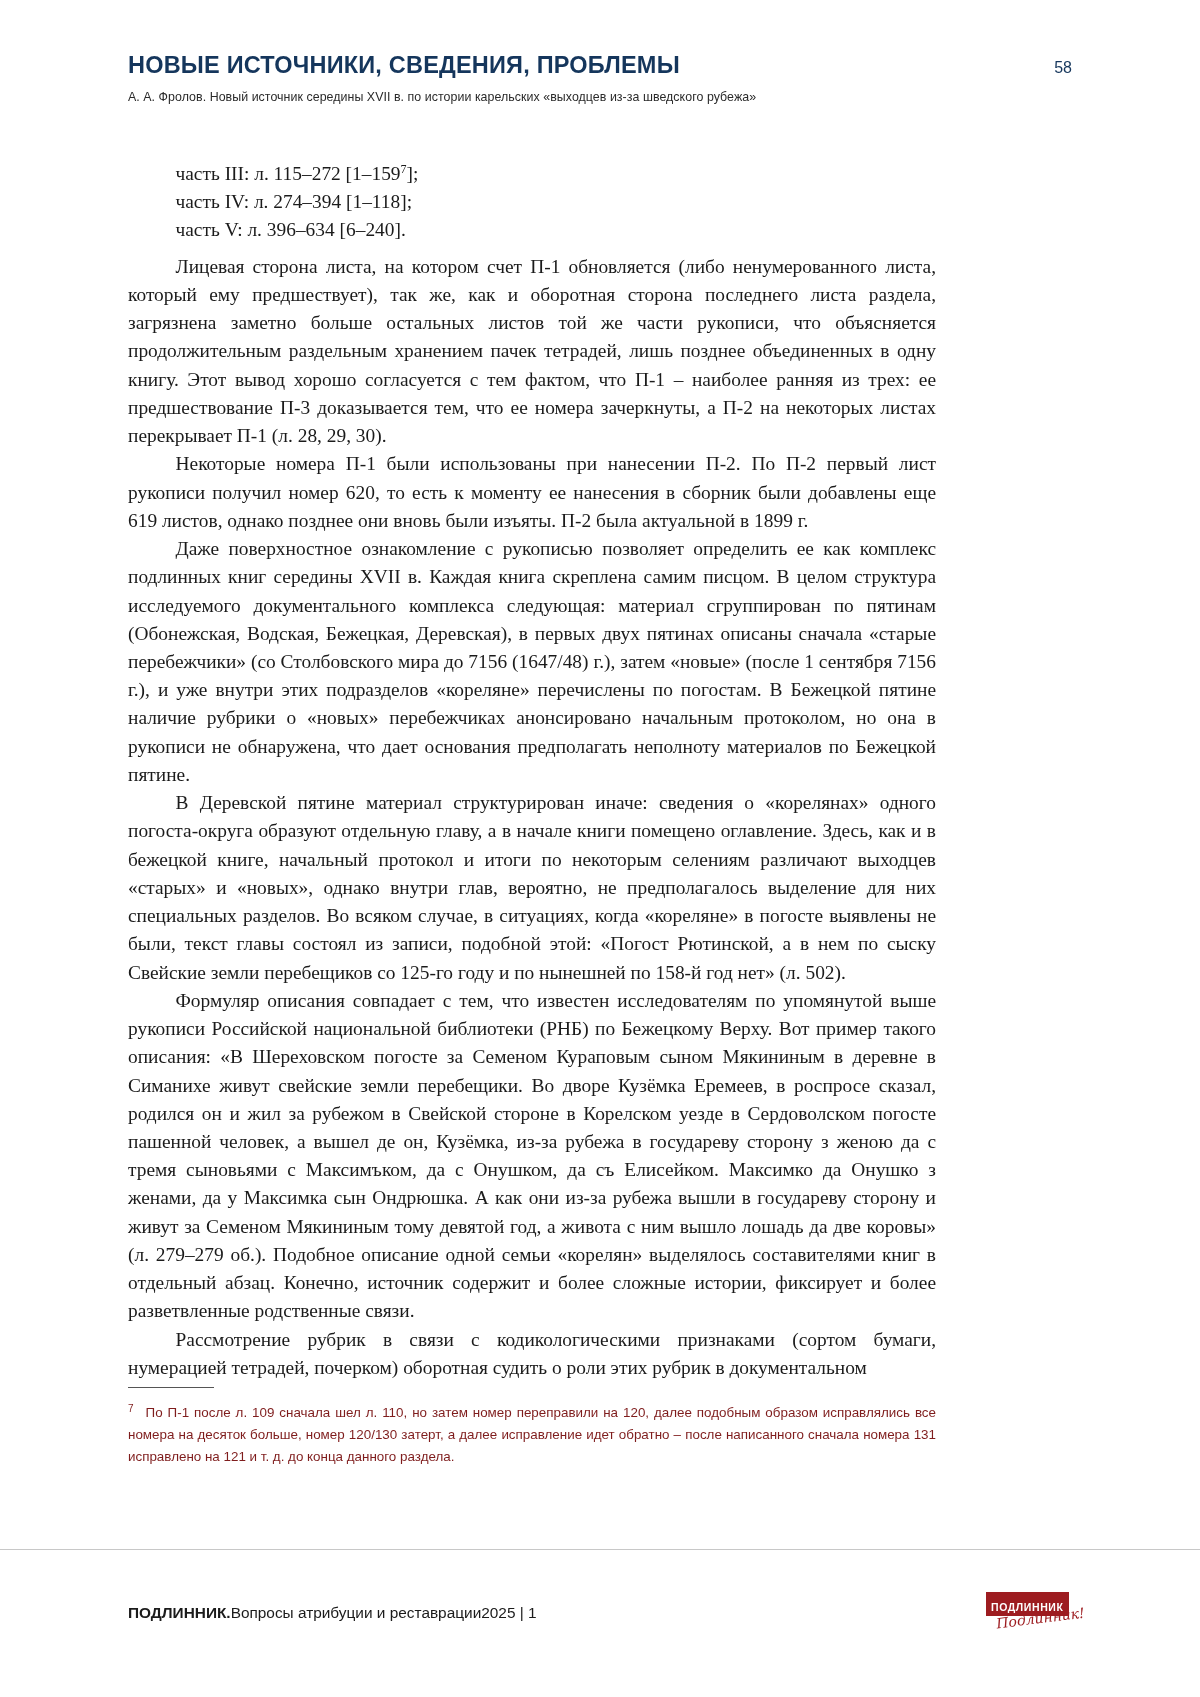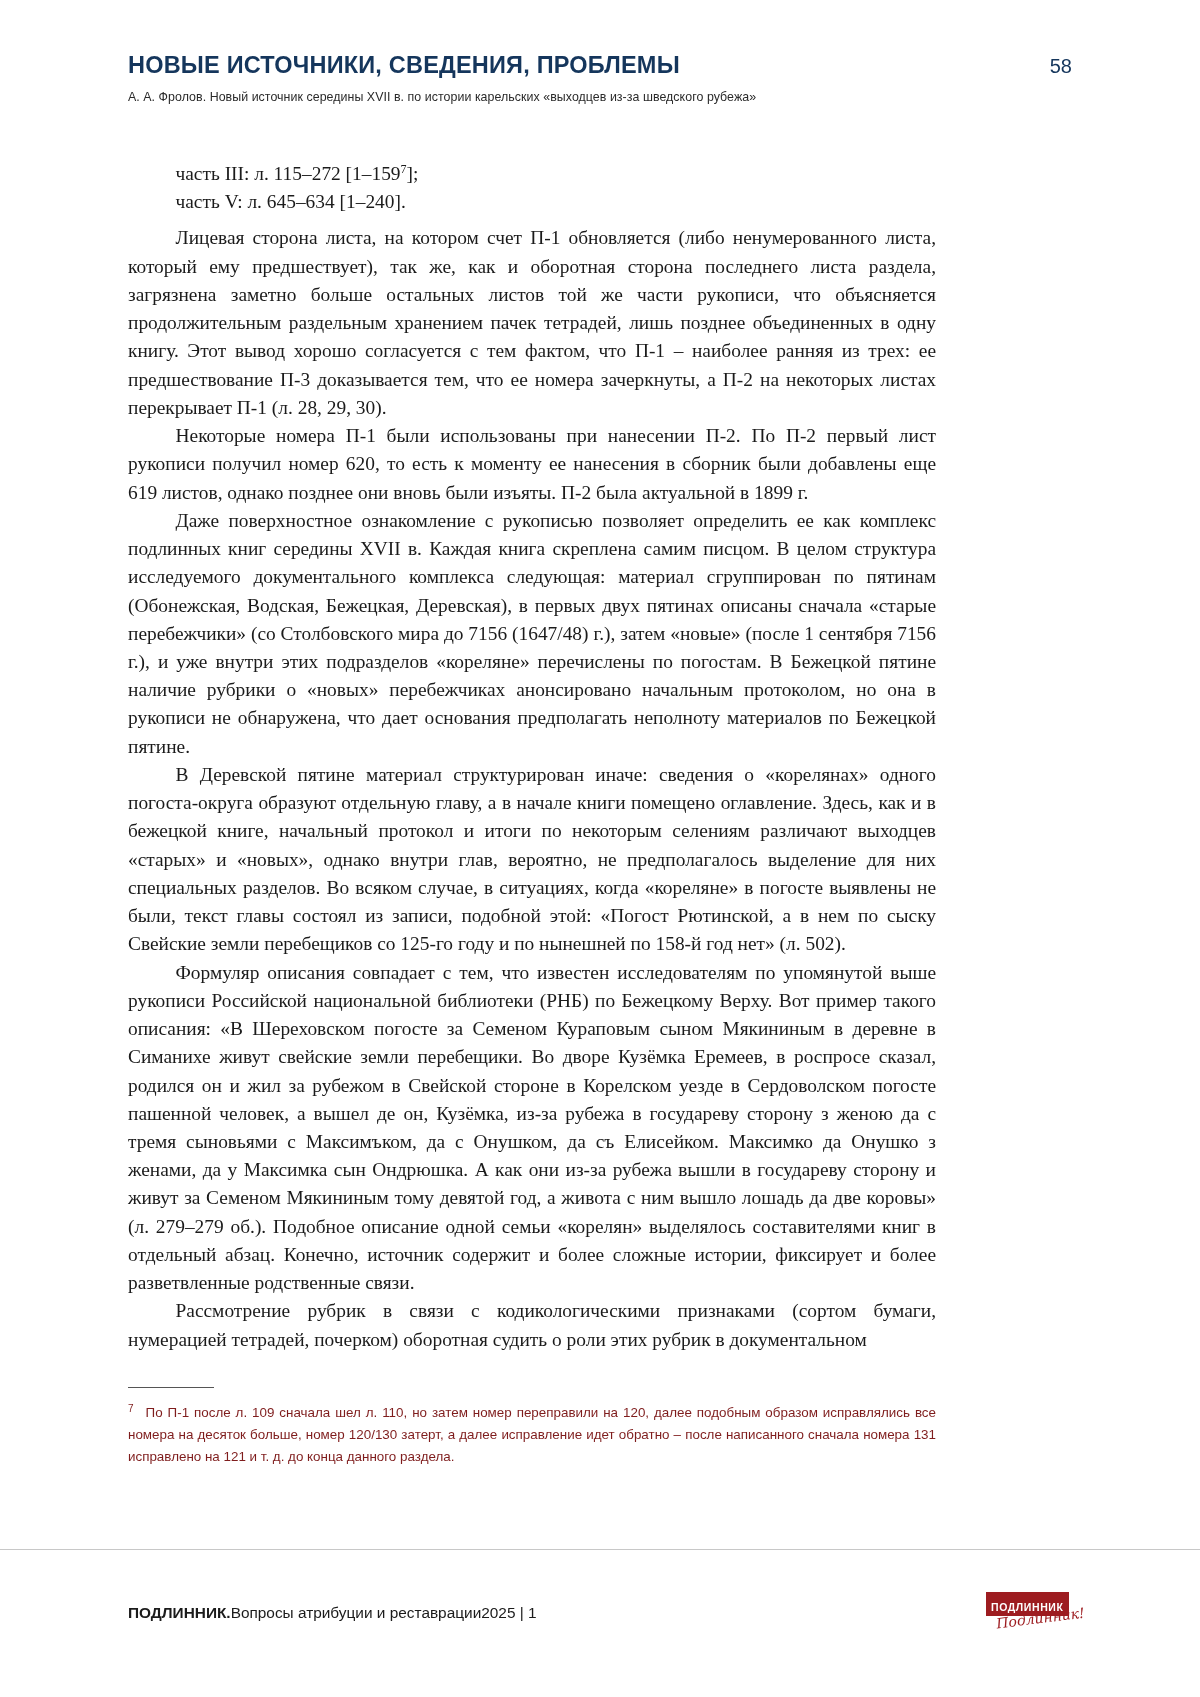--- a/index.html
+++ b/index.html
@@ -38,21 +38,21 @@
     font-family: "Liberation Sans", sans-serif;
     font-weight: bold;
     font-size: 23.5px;
     letter-spacing: 0.2px;
     color: #15365c;
     text-transform: uppercase;
     margin: 0;
   }
   .page-number {
     font-family: "Liberation Sans", sans-serif;
-    font-size: 20px;
+    font-size: 16px;
     color: #15365c;
     font-weight: normal;
   }
   .running-head {
     font-family: "Liberation Sans", sans-serif;
     font-size: 12.4px;
     color: #2a2a2a;
     margin-top: 11px;
     letter-spacing: 0.05px;
   }
@@ -184,21 +184,22 @@
       <h1 class="section-title">НОВЫЕ ИСТОЧНИКИ, СВЕДЕНИЯ, ПРОБЛЕМЫ</h1>
       <span class="page-number">58</span>
     </div>
     <div class="running-head">А. А. Фролов. Новый источник середины XVII в. по истории карельских «выходцев из-за шведского рубежа»</div>
   </div>
 
   <div class="content">
 
     <div class="list-lines">
       <div class="line"><span>часть III: л. 115–272 [1–159</span><sup>7</sup><span>];</span></div>
-      <div class="line">часть V: л. 645–634 [1–240].</div>
+      <div class="line">часть IV: л. 274–394 [1–118];</div>
+      <div class="line">часть V: л. 396–634 [6–240].</div>
     </div>
 
     <p>Лицевая сторона листа, на котором счет П-1 обновляется (либо ненумерованного листа, который ему предшествует), так же, как и оборотная сторона последнего листа раздела, загрязнена заметно больше остальных листов той же части рукописи, что объясняется продолжительным раздельным хранением пачек тетрадей, лишь позднее объединенных в одну книгу. Этот вывод хорошо согласуется с тем фактом, что П-1 – наиболее ранняя из трех: ее предшествование П-3 доказывается тем, что ее номера зачеркнуты, а П-2 на некоторых листах перекрывает П-1 (л. 28, 29, 30).</p>
     <p>Некоторые номера П-1 были использованы при нанесении П-2. По П-2 первый лист рукописи получил номер 620, то есть к моменту ее нанесения в сборник были добавлены еще 619 листов, однако позднее они вновь были изъяты. П-2 была актуальной в 1899 г.</p>
     <p>Даже поверхностное ознакомление с рукописью позволяет определить ее как комплекс подлинных книг середины XVII в. Каждая книга скреплена самим писцом. В целом структура исследуемого документального комплекса следующая: материал сгруппирован по пятинам (Обонежская, Водская, Бежецкая, Деревская), в первых двух пятинах описаны сначала «старые перебежчики» (со Столбовского мира до 7156 (1647/48) г.), затем «новые» (после 1 сентября 7156 г.), и уже внутри этих подразделов «кореляне» перечислены по погостам. В Бежецкой пятине наличие рубрики о «новых» перебежчиках анонсировано начальным протоколом, но она в рукописи не обнаружена, что дает основания предполагать неполноту материалов по Бежецкой пятине.</p>
     <p>В Деревской пятине материал структурирован иначе: сведения о «корелянах» одного погоста-округа образуют отдельную главу, а в начале книги помещено оглавление. Здесь, как и в бежецкой книге, начальный протокол и итоги по некоторым селениям различают выходцев «старых» и «новых», однако внутри глав, вероятно, не предполагалось выделение для них специальных разделов. Во всяком случае, в ситуациях, когда «кореляне» в погосте выявлены не были, текст главы состоял из записи, подобной этой: «Погост Рютинской, а в нем по сыску Свейские земли перебещиков со 125-го году и по нынешней по 158-й год нет» (л. 502).</p>
     <p>Формуляр описания совпадает с тем, что известен исследователям по упомянутой выше рукописи Российской национальной библиотеки (РНБ) по Бежецкому Верху. Вот пример такого описания: «В Шереховском погосте за Семеном Кураповым сыном Мякининым в деревне в Симанихе живут свейские земли перебещики. Во дворе Кузёмка Еремеев, в роспросе сказал, родился он и жил за рубежом в Свейской стороне в Корелском уезде в Сердоволском погосте пашенной человек, а вышел де он, Кузёмка, из-за рубежа в государеву сторону з женою да с тремя сыновьями с Максимъком, да с Онушком, да съ Елисейком. Максимко да Онушко з женами, да у Максимка сын Ондрюшка. А как они из-за рубежа вышли в государеву сторону и живут за Семеном Мякининым тому девятой год, а живота с ним вышло лошадь да две коровы» (л. 279–279 об.). Подобное описание одной семьи «корелян» выделялось составителями книг в отдельный абзац. Конечно, источник содержит и более сложные истории, фиксирует и более разветвленные родственные связи.</p>
     <p>Рассмотрение рубрик в связи с кодикологическими признаками (сортом бумаги, нумерацией тетрадей, почерком) оборотная судить о роли этих рубрик в документальном</p>
   </div>
 

